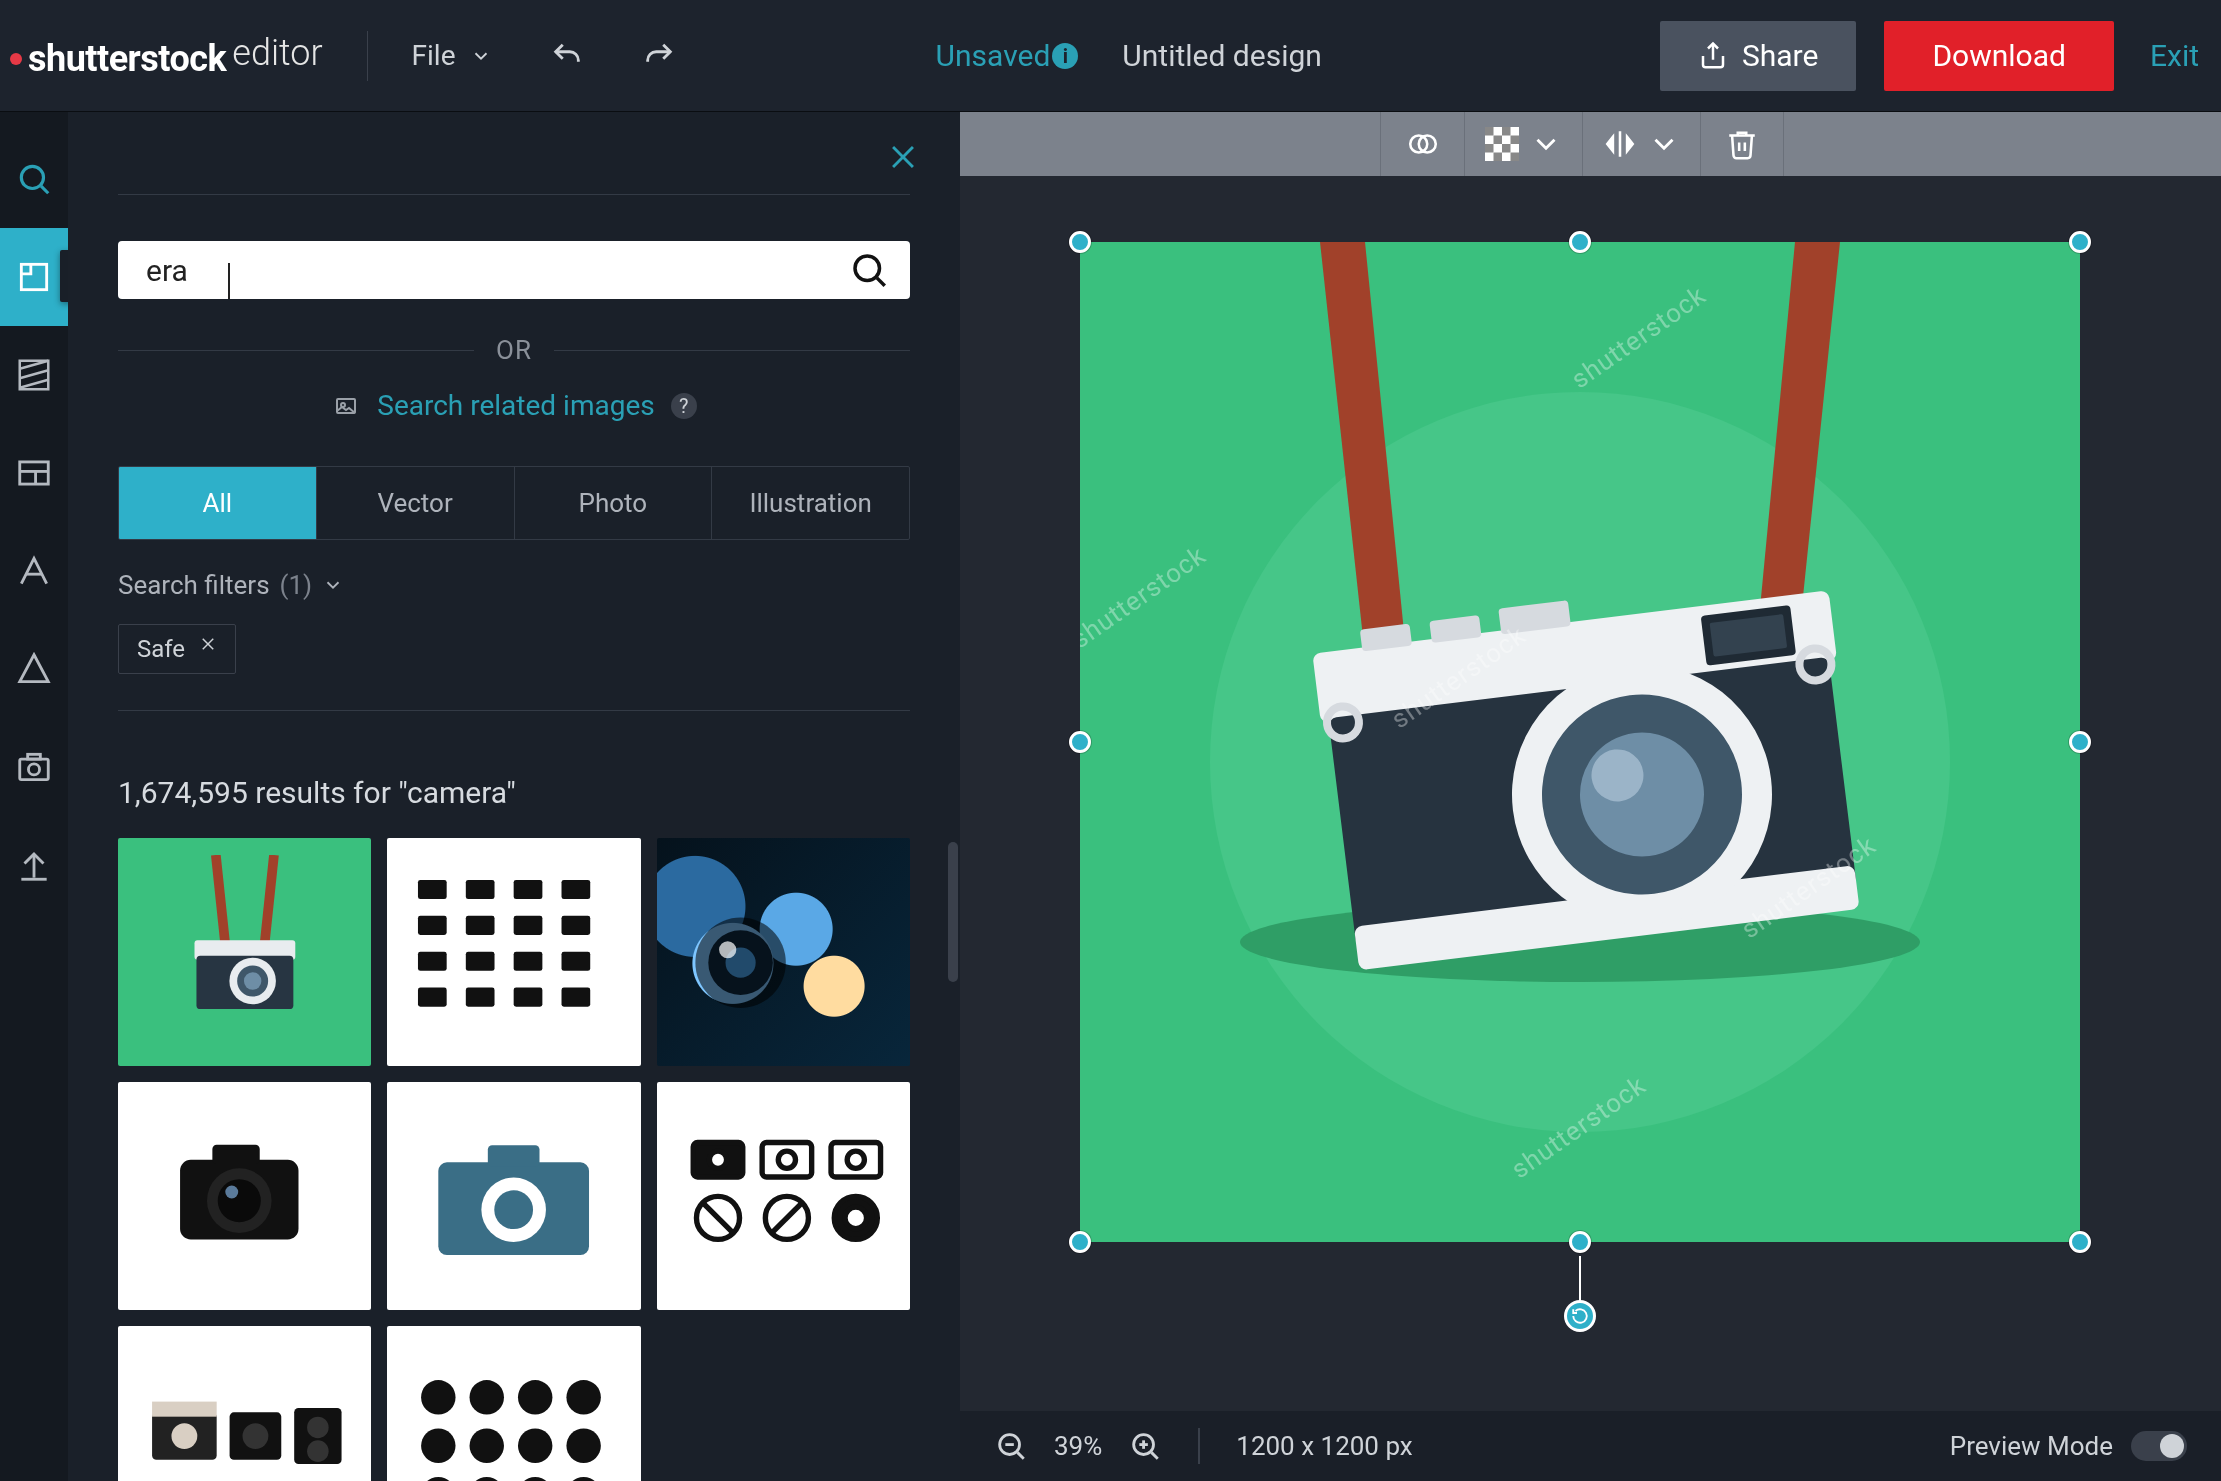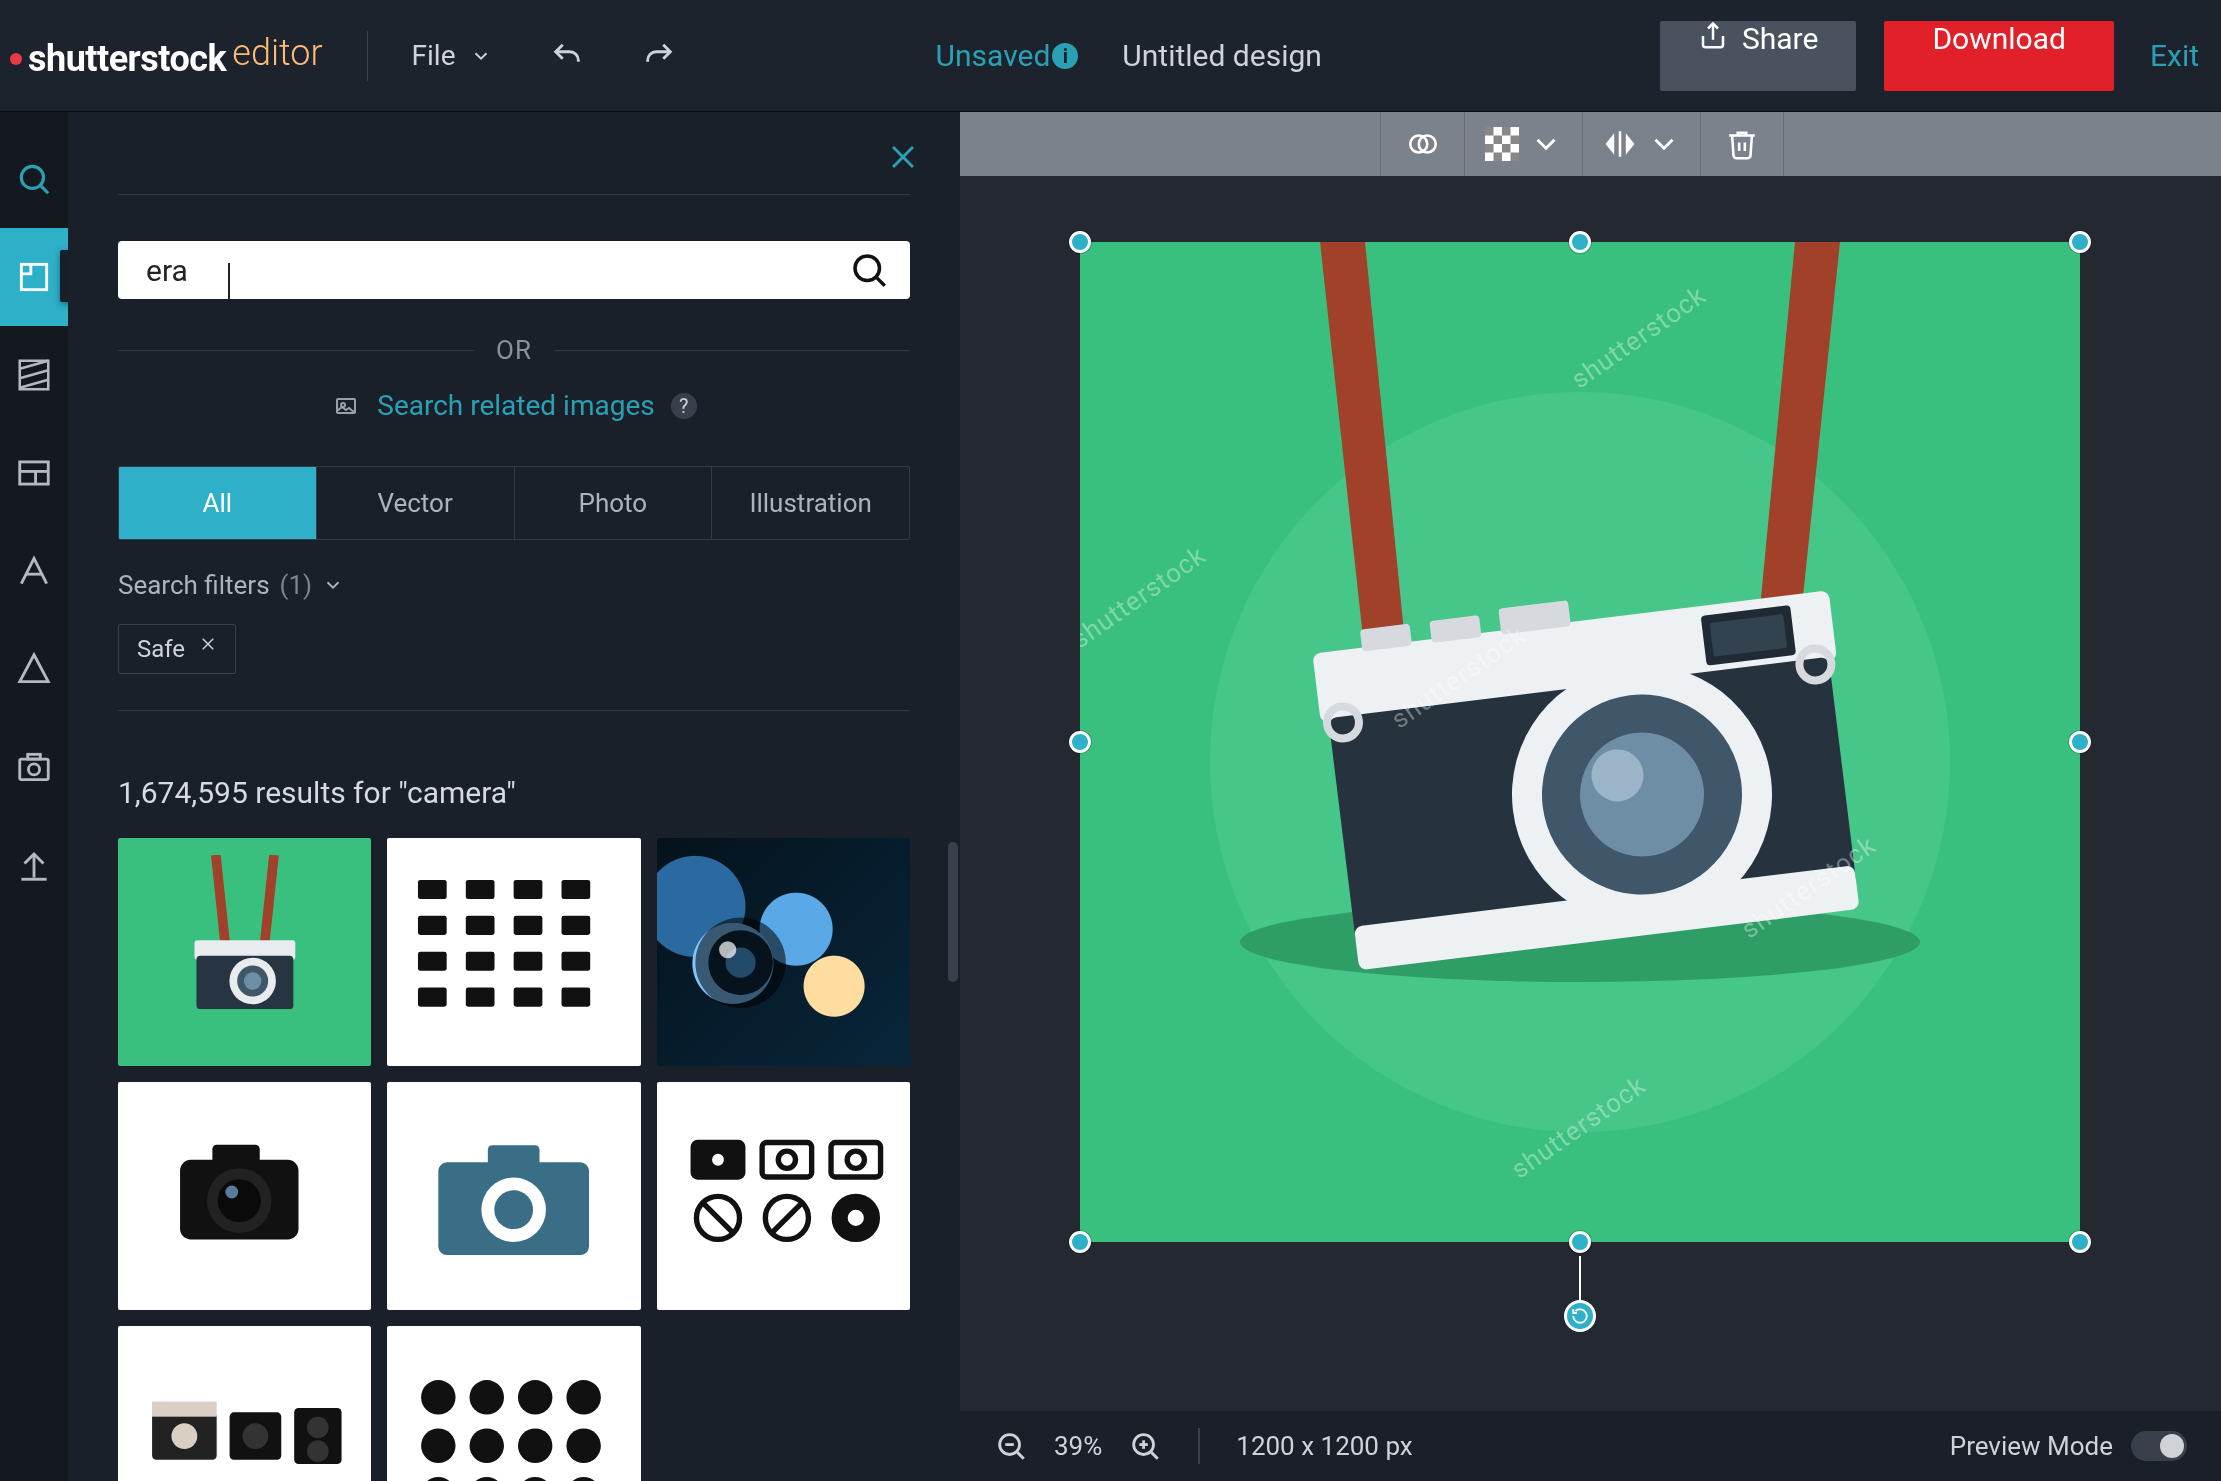--- a/index.html
+++ b/index.html
@@ -8,37 +8,37 @@
 
   
   .topbar {
     position: absolute; top: 0; left: 0; right: 0; height: 112px;
     background: #1d232d; display: flex; align-items: center; padding: 0 10px;
     border-bottom: 1px solid #0a0d11;
   }
   .brand { display: flex; align-items: baseline; gap: 6px; padding-left: 0; }
   .brand-mark { color: #fff; font-weight: 700; font-size: 36px; letter-spacing: -0.5px; display:flex; align-items:center; gap:6px;}
   .brand-mark .dot { width: 12px; height: 12px; border-radius: 50%; background: #e63946; display:inline-block; }
-  .brand-sub { color: #fdba74; font-size: 36px; font-weight: 300; }
+  .brand-sub { color: #e5e5e5; font-size: 36px; font-weight: 300; }
   .vsep { width: 1px; height: 50px; background: #3a404b; margin: 0 44px; }
 
   .file-menu { display: flex; align-items: center; gap: 14px; color: #cfd3d8; font-size: 28px; cursor: pointer; }
   .chev { width: 22px; height: 22px; }
 
   .undo-redo { display: flex; gap: 58px; margin-left: 58px; }
   .undo-redo .ib { width: 34px; height: 34px; color: #cfd3d8; cursor: pointer; }
 
   .saved-status { margin-left: auto; display: flex; align-items: center; gap: 2px; color: #2aa0b5; font-size: 30px; }
   .saved-status .info-icon { width: 26px; height: 26px; border-radius: 50%; background:#2aa0b5; color:#1d232d; font-size:20px; font-weight:700; display:flex; align-items:center; justify-content:center; }
 
   .design-title { margin-left: 44px; color: #cfd3d8; font-size: 30px; cursor:text; }
 
   .topbar-spacer { flex: 1; }
 
-  .btn { height: 70px; display: flex; align-items: flex-start; justify-content: center; gap: 14px; font-size: 30px; border-radius: 2px; cursor: pointer; }
+  .btn { height: 70px; display: flex; align-items: center; justify-content: center; gap: 14px; font-size: 30px; border-radius: 2px; cursor: pointer; }
   .btn.share { background: #4a525f; color: #fff; padding: 0 38px; margin-left: 60px; }
   .btn.download { background: #e12029; color: #fff; padding: 0 48px; margin-left: 28px; }
   .exit { color: #2aa0b5; font-size: 30px; margin-left: 36px; margin-right: 12px; cursor:pointer; }
 
   
   .rail {
     position: absolute; top: 112px; left: 0; bottom: 0; width: 68px;
     background: #141920; display: flex; flex-direction: column; align-items: center;
     padding-top: 18px; gap: 0;
   }

